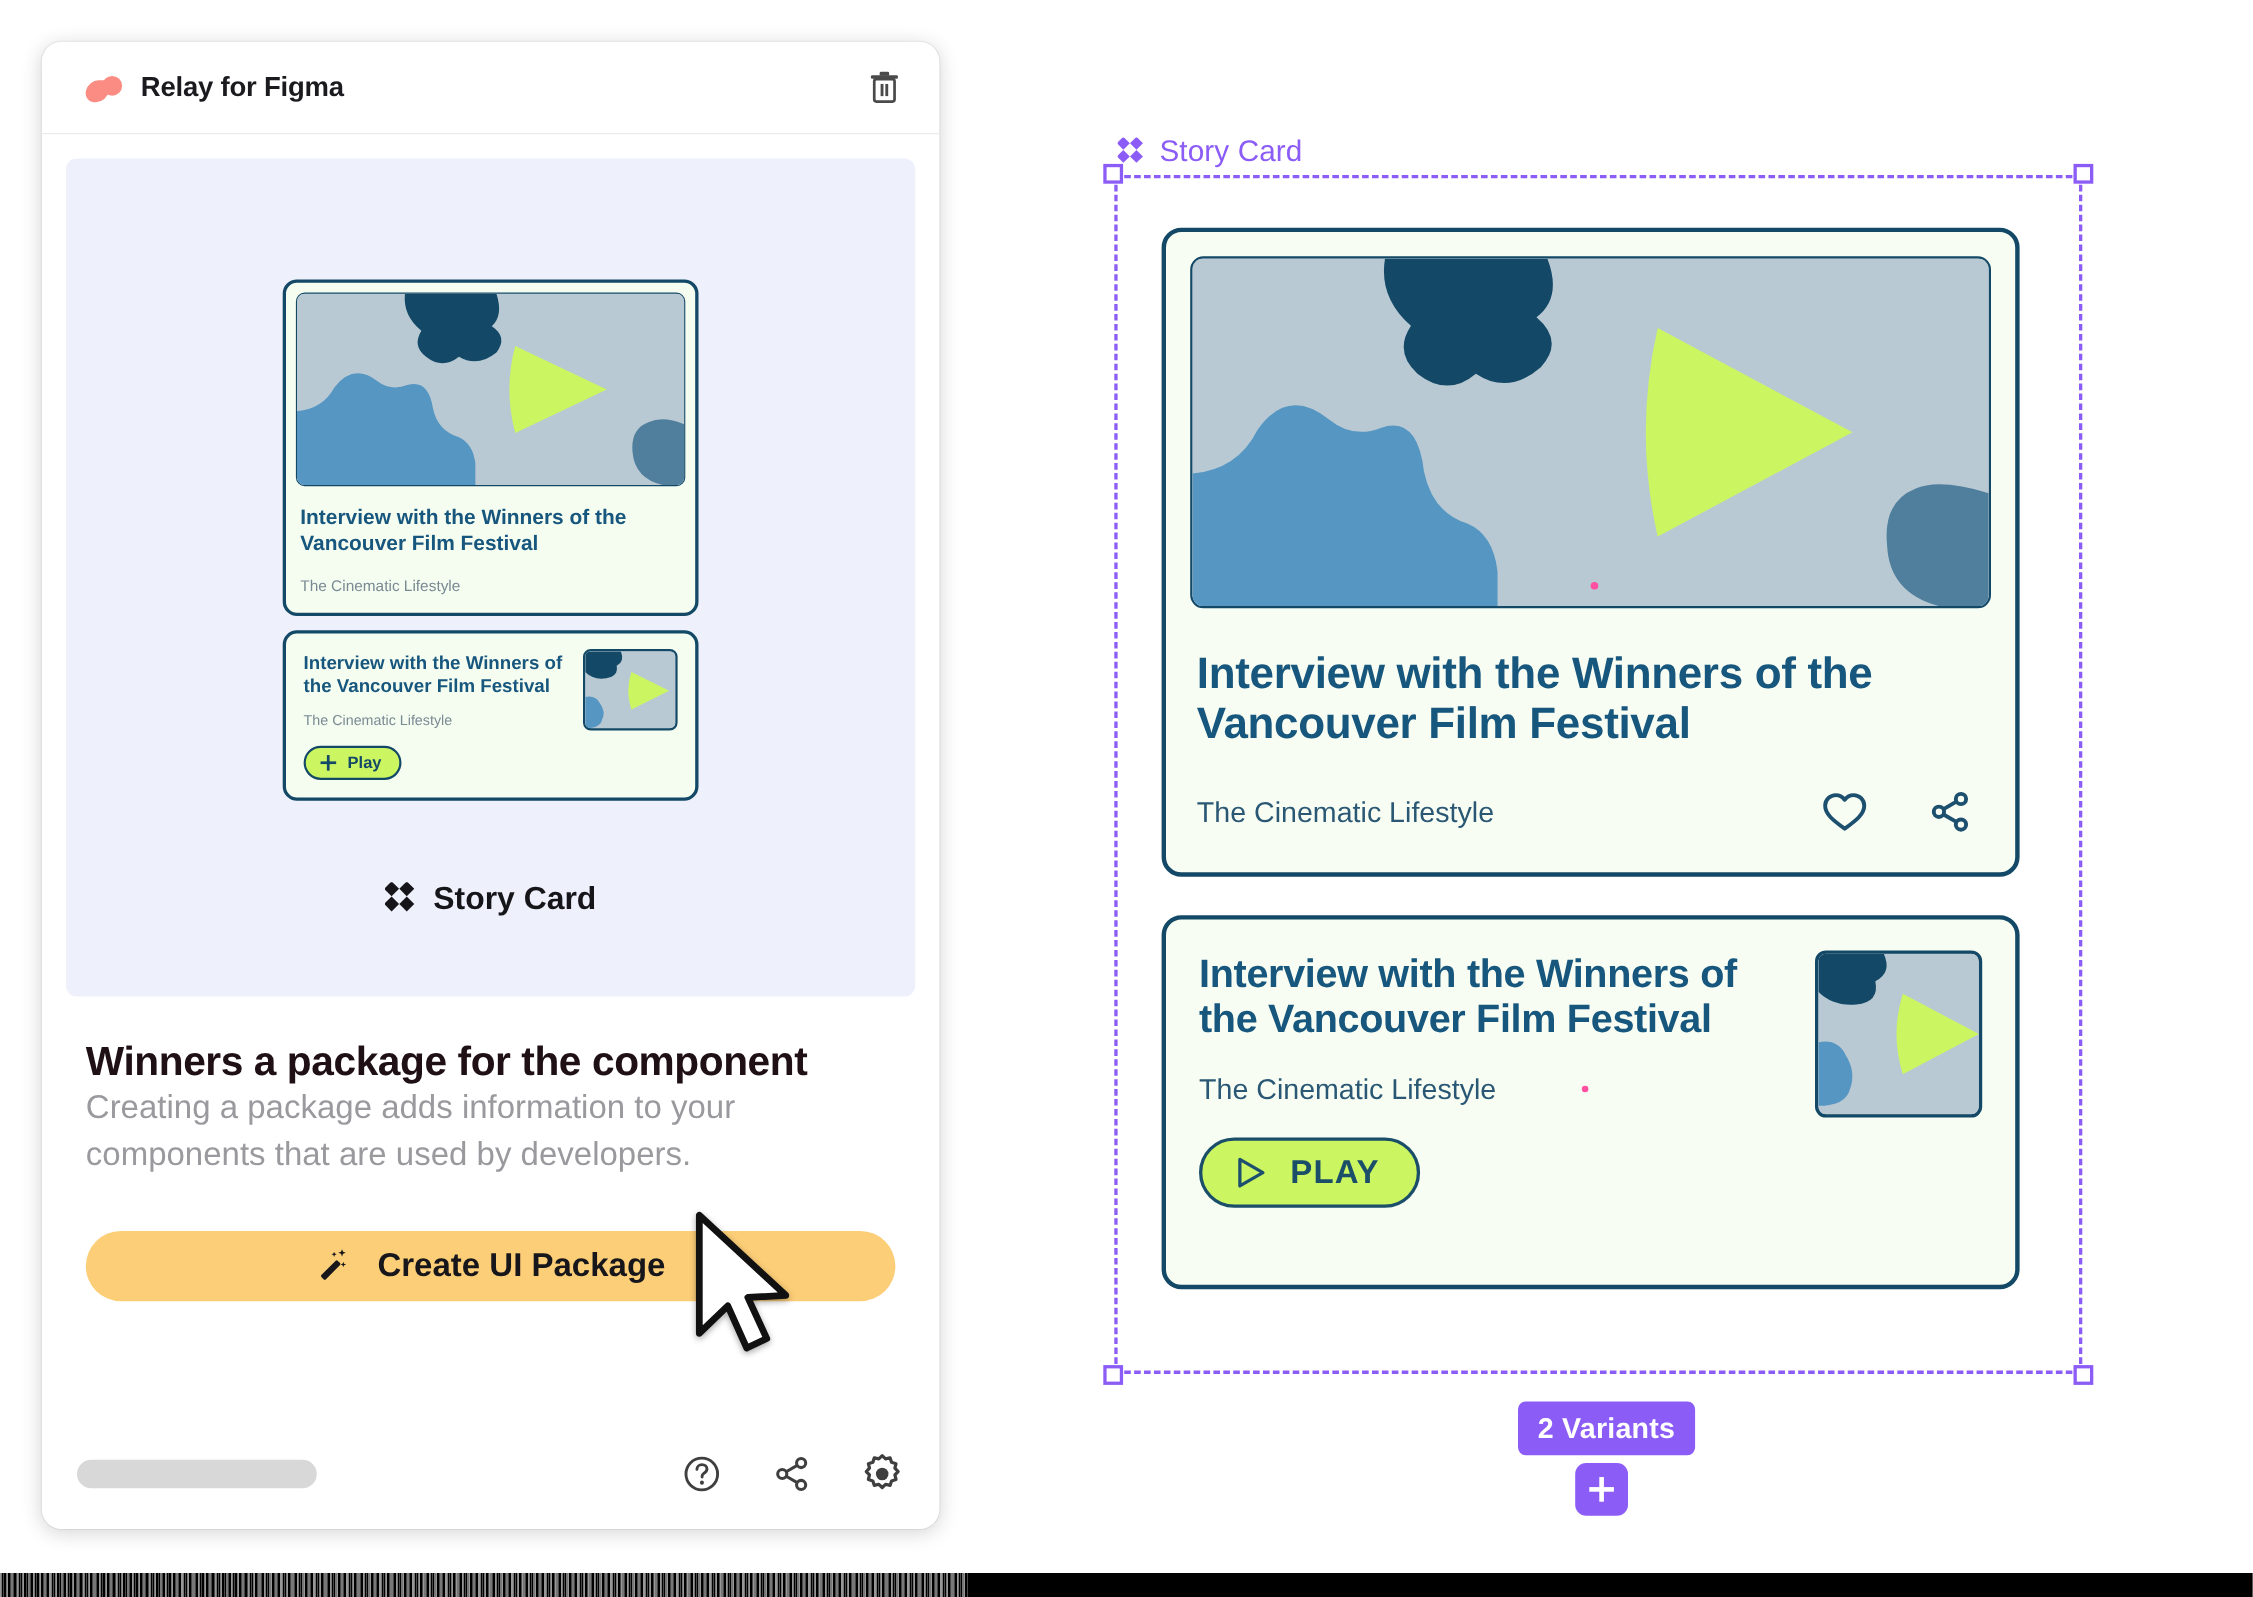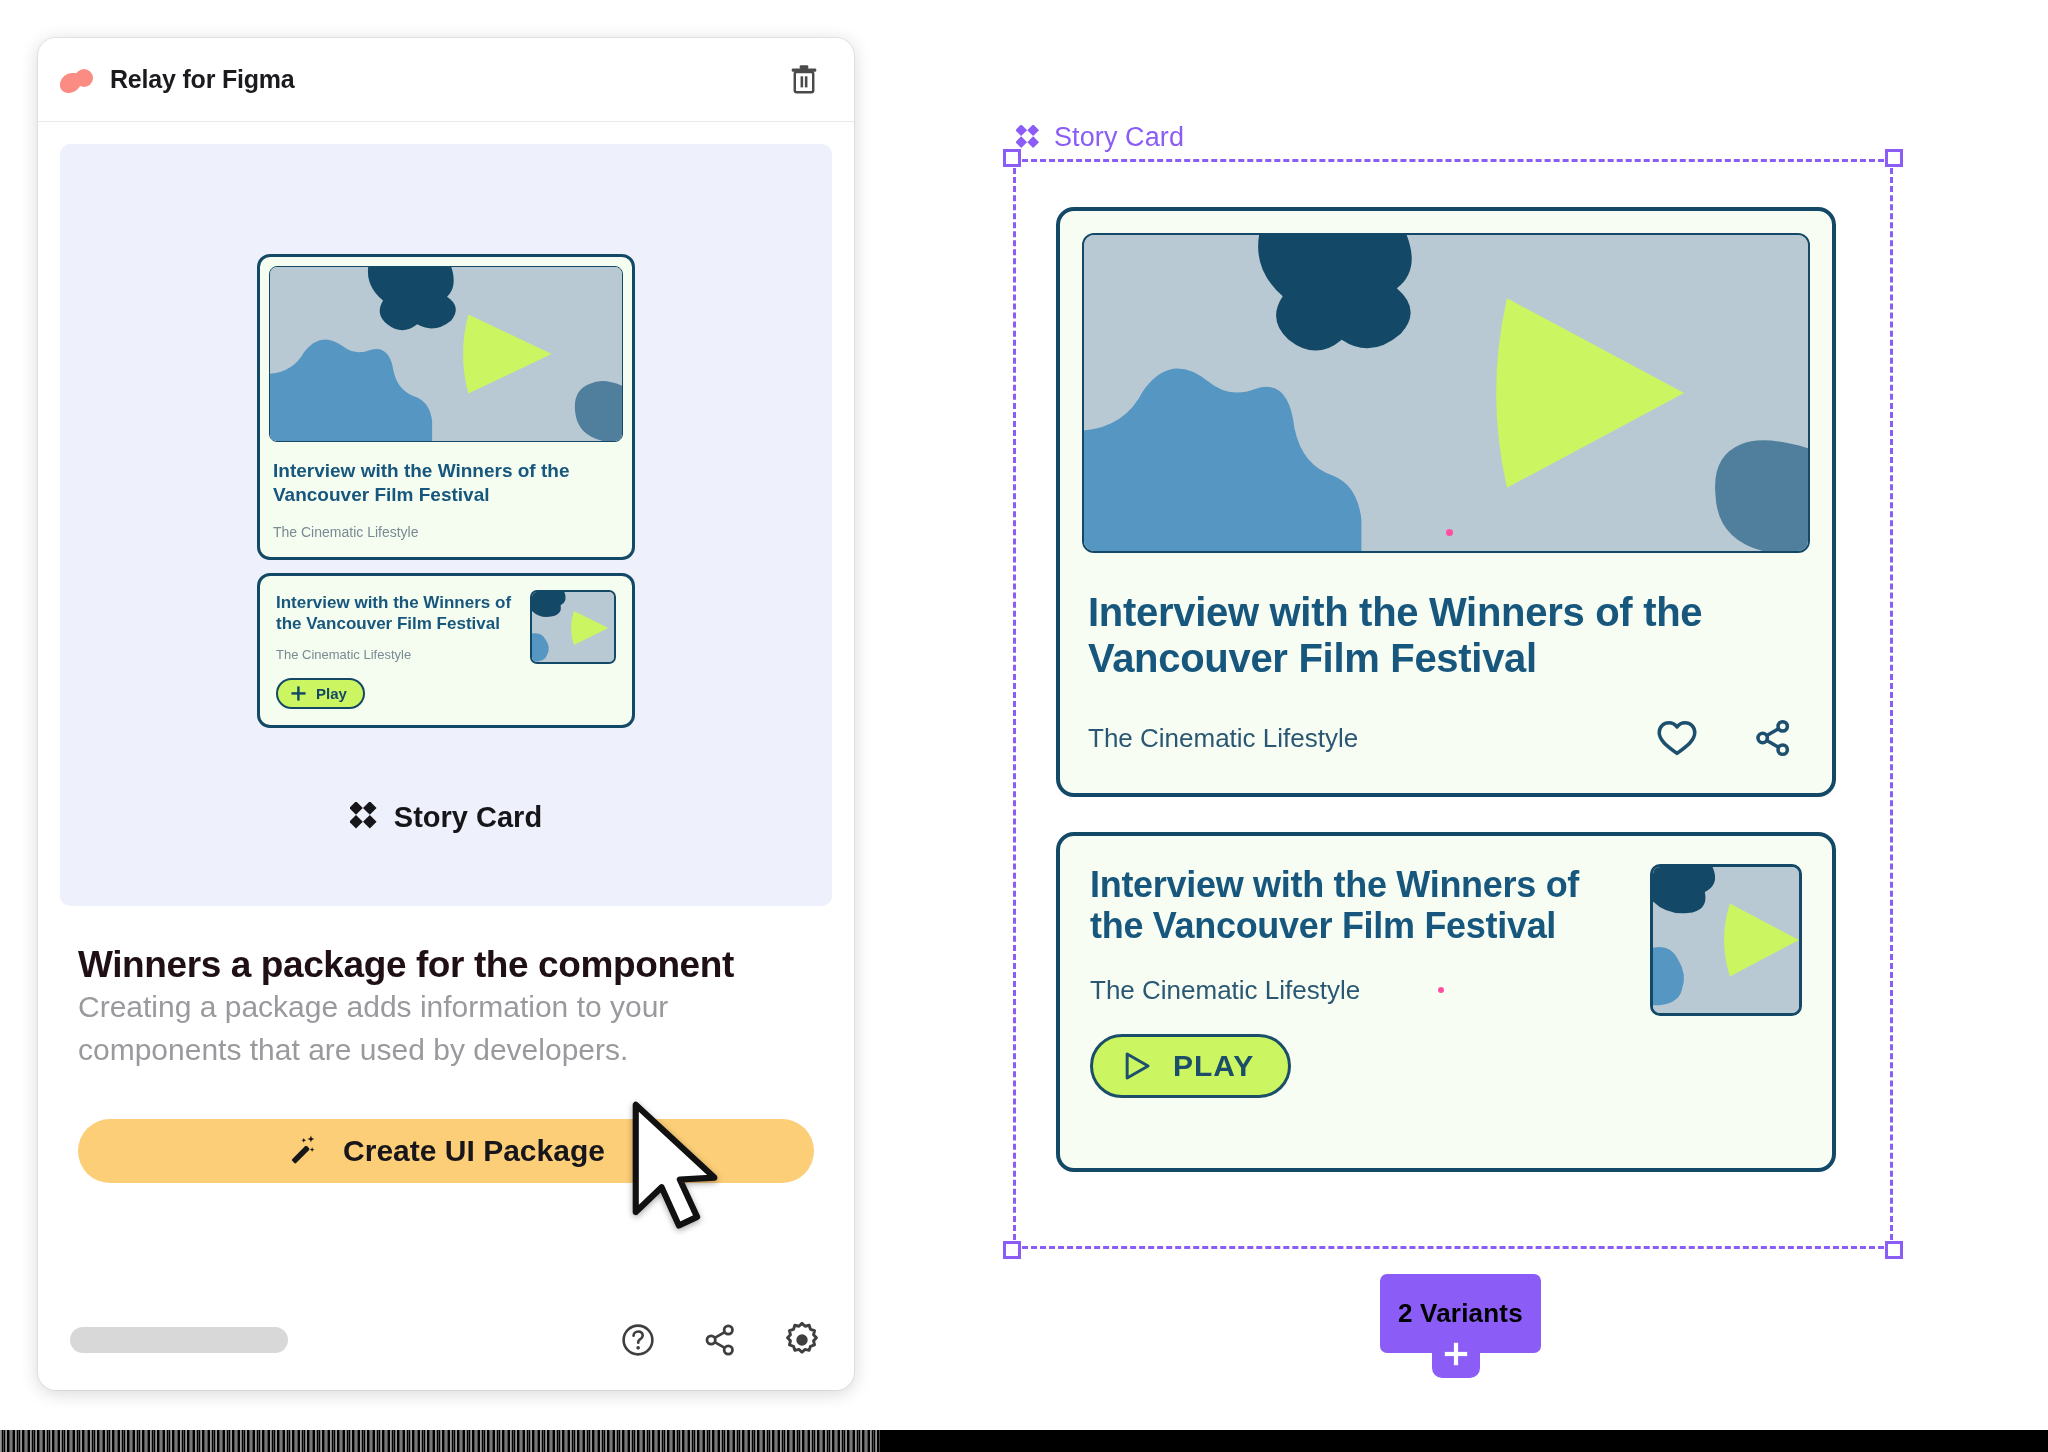--- a/index.html
+++ b/index.html
@@ -25,21 +25,21 @@
   }
 
   
   .plugin-panel {
     position:absolute; left:38px; top:38px; width:816px; height:1352px;
     background:#ffffff; border-radius:18px;
     box-shadow: 0 3px 18px rgba(0,0,0,.17), 0 0 0 1px rgba(0,0,0,.06);
     overflow:hidden;
   }
   .panel-header {
-    height:84px; display:flex; align-items:center; padding:0 28px 0 22px;
+    height:84px; display:flex; align-items:center; padding:0 28px 0 40px;
     border-bottom:1px solid #e9e9ec; position:relative;
   }
   .brand { display:flex; align-items:center; gap:16px; }
   .brand-logo { width:34px; height:26px; position:relative; }
   .brand-logo .b1 {
     position:absolute; left:0; top:6px; width:21px; height:20px;
     background:#FB8C83; border-radius:11px 4px 11px 11px;
     transform: skewX(-10deg);
   }
   .brand-logo .b2 {
@@ -170,22 +170,22 @@
     padding:12px 34px 12px 28px; font-size:30px; font-weight:700; color:#1b4e69;
     cursor:pointer; font-family:"Liberation Sans", sans-serif; letter-spacing:1px;
   }
   .center-dot {
     position:absolute; width:7px; height:7px; border-radius:50%;
     background:#ff4fa3;
   }
 
   .variants-badge {
     position:absolute; left:1380px; top:1274px;
-    background:#8b5cf6; color:#000000; border-radius:7px;
-    padding:24px 18px; font-size:26px; font-weight:700; letter-spacing:.2px;
+    background:#8b5cf6; color:#ffffff; border-radius:7px;
+    padding:9px 18px; font-size:26px; font-weight:700; letter-spacing:.2px;
   }
   .add-variant {
     position:absolute; left:1432px; top:1330px;
     width:48px; height:48px; background:#8b5cf6; border-radius:10px;
     display:flex; align-items:center; justify-content:center; cursor:pointer;
   }
 </style>
 </head>
 <body>
 

